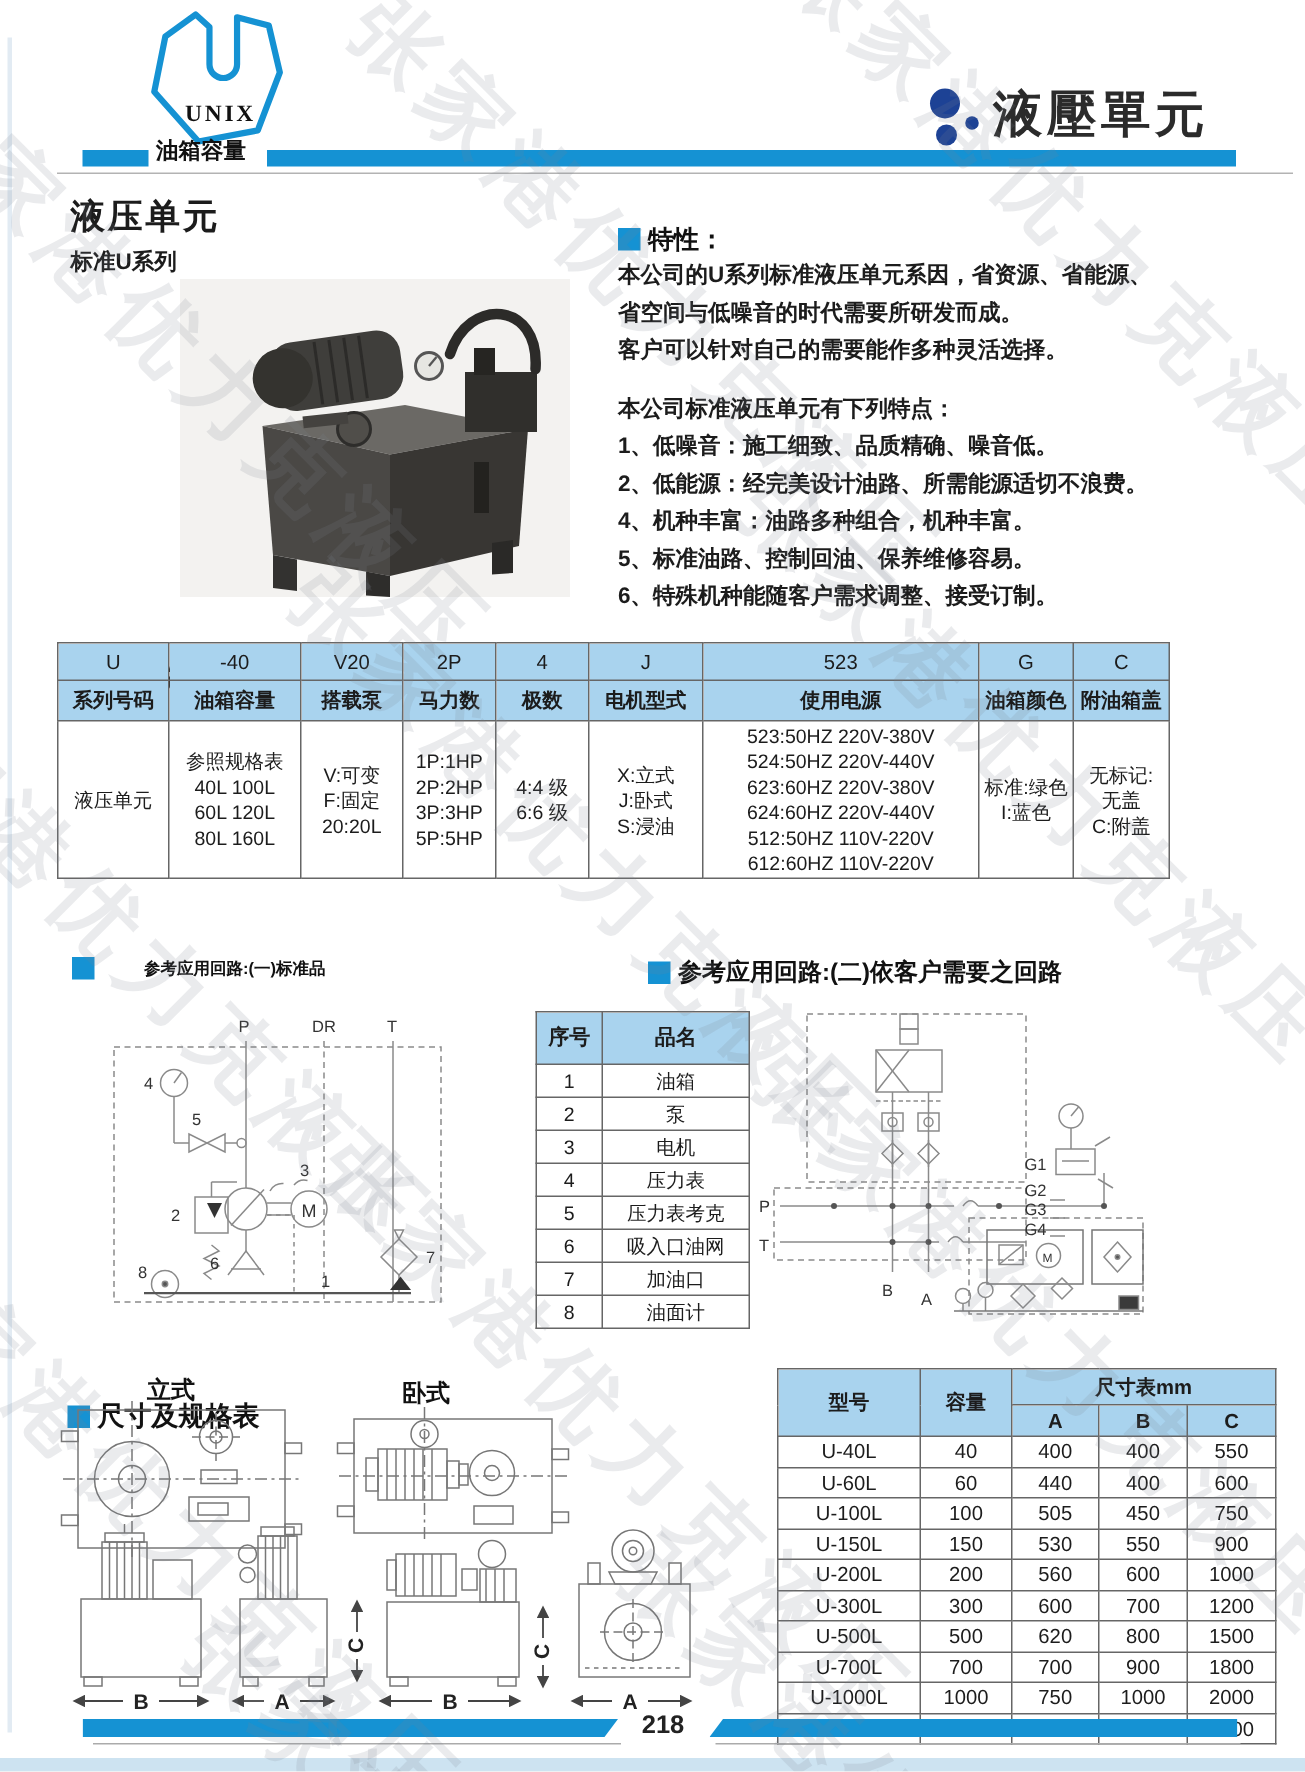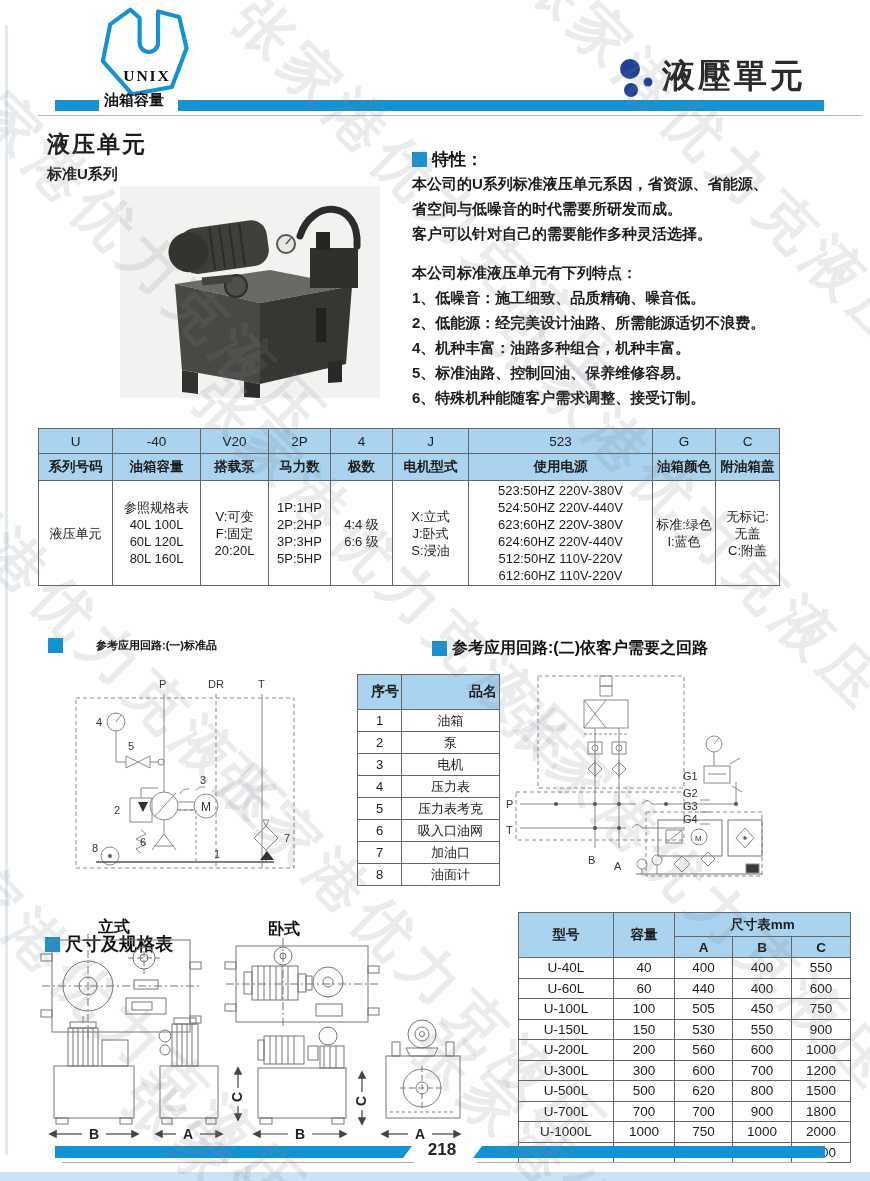--- a/index.html
+++ b/index.html
@@ -35,21 +35,21 @@
   .model-table .label-row td{background:#a9d3ee;height:24px;font-weight:bold;font-size:13.5px;}
   .model-table .body-row td{height:96px;line-height:17px;background:#fff;}
   .notes{left:50px;top:588px;font-size:14px;font-weight:600;line-height:24px;}
   .notes .n2{padding-left:32px;}
   
   .circ-head-l{left:48px;top:638px;font-size:11px;gap:28px;}
   .circ-head-r{left:432px;top:638px;font-size:16px;justify-content:space-between;}
   .ldiag-svg{left:66px;top:670px;width:242px;height:212px;}
   .rdiag-svg{left:496px;top:662px;width:276px;height:228px;}
   .parts-table{left:357px;top:674px;width:142px;font-size:13px;}
-  .parts-table .ph td{background:#a9d3ee;height:32px;font-weight:bold;font-size:14px;text-align:right;}
+  .parts-table .ph td{background:#a9d3ee;height:32px;font-weight:bold;font-size:14px;}
   .parts-table .pr td{height:19px;background:#fff;}
   
   .dims-head{left:45px;top:932px;font-size:18px;}
   .draw-svg{left:40px;top:916px;width:478px;height:232px;}
   .spec-table{left:518px;top:912px;width:332px;font-size:13.5px;}
   .spec-table .sh td{background:#a9d3ee;font-weight:bold;}
   .spec-table .sh1 td{height:21px;}
   .spec-table .sh2 td{height:18px;}
   .spec-table .sr td{height:17.5px;background:#fff;}
   

